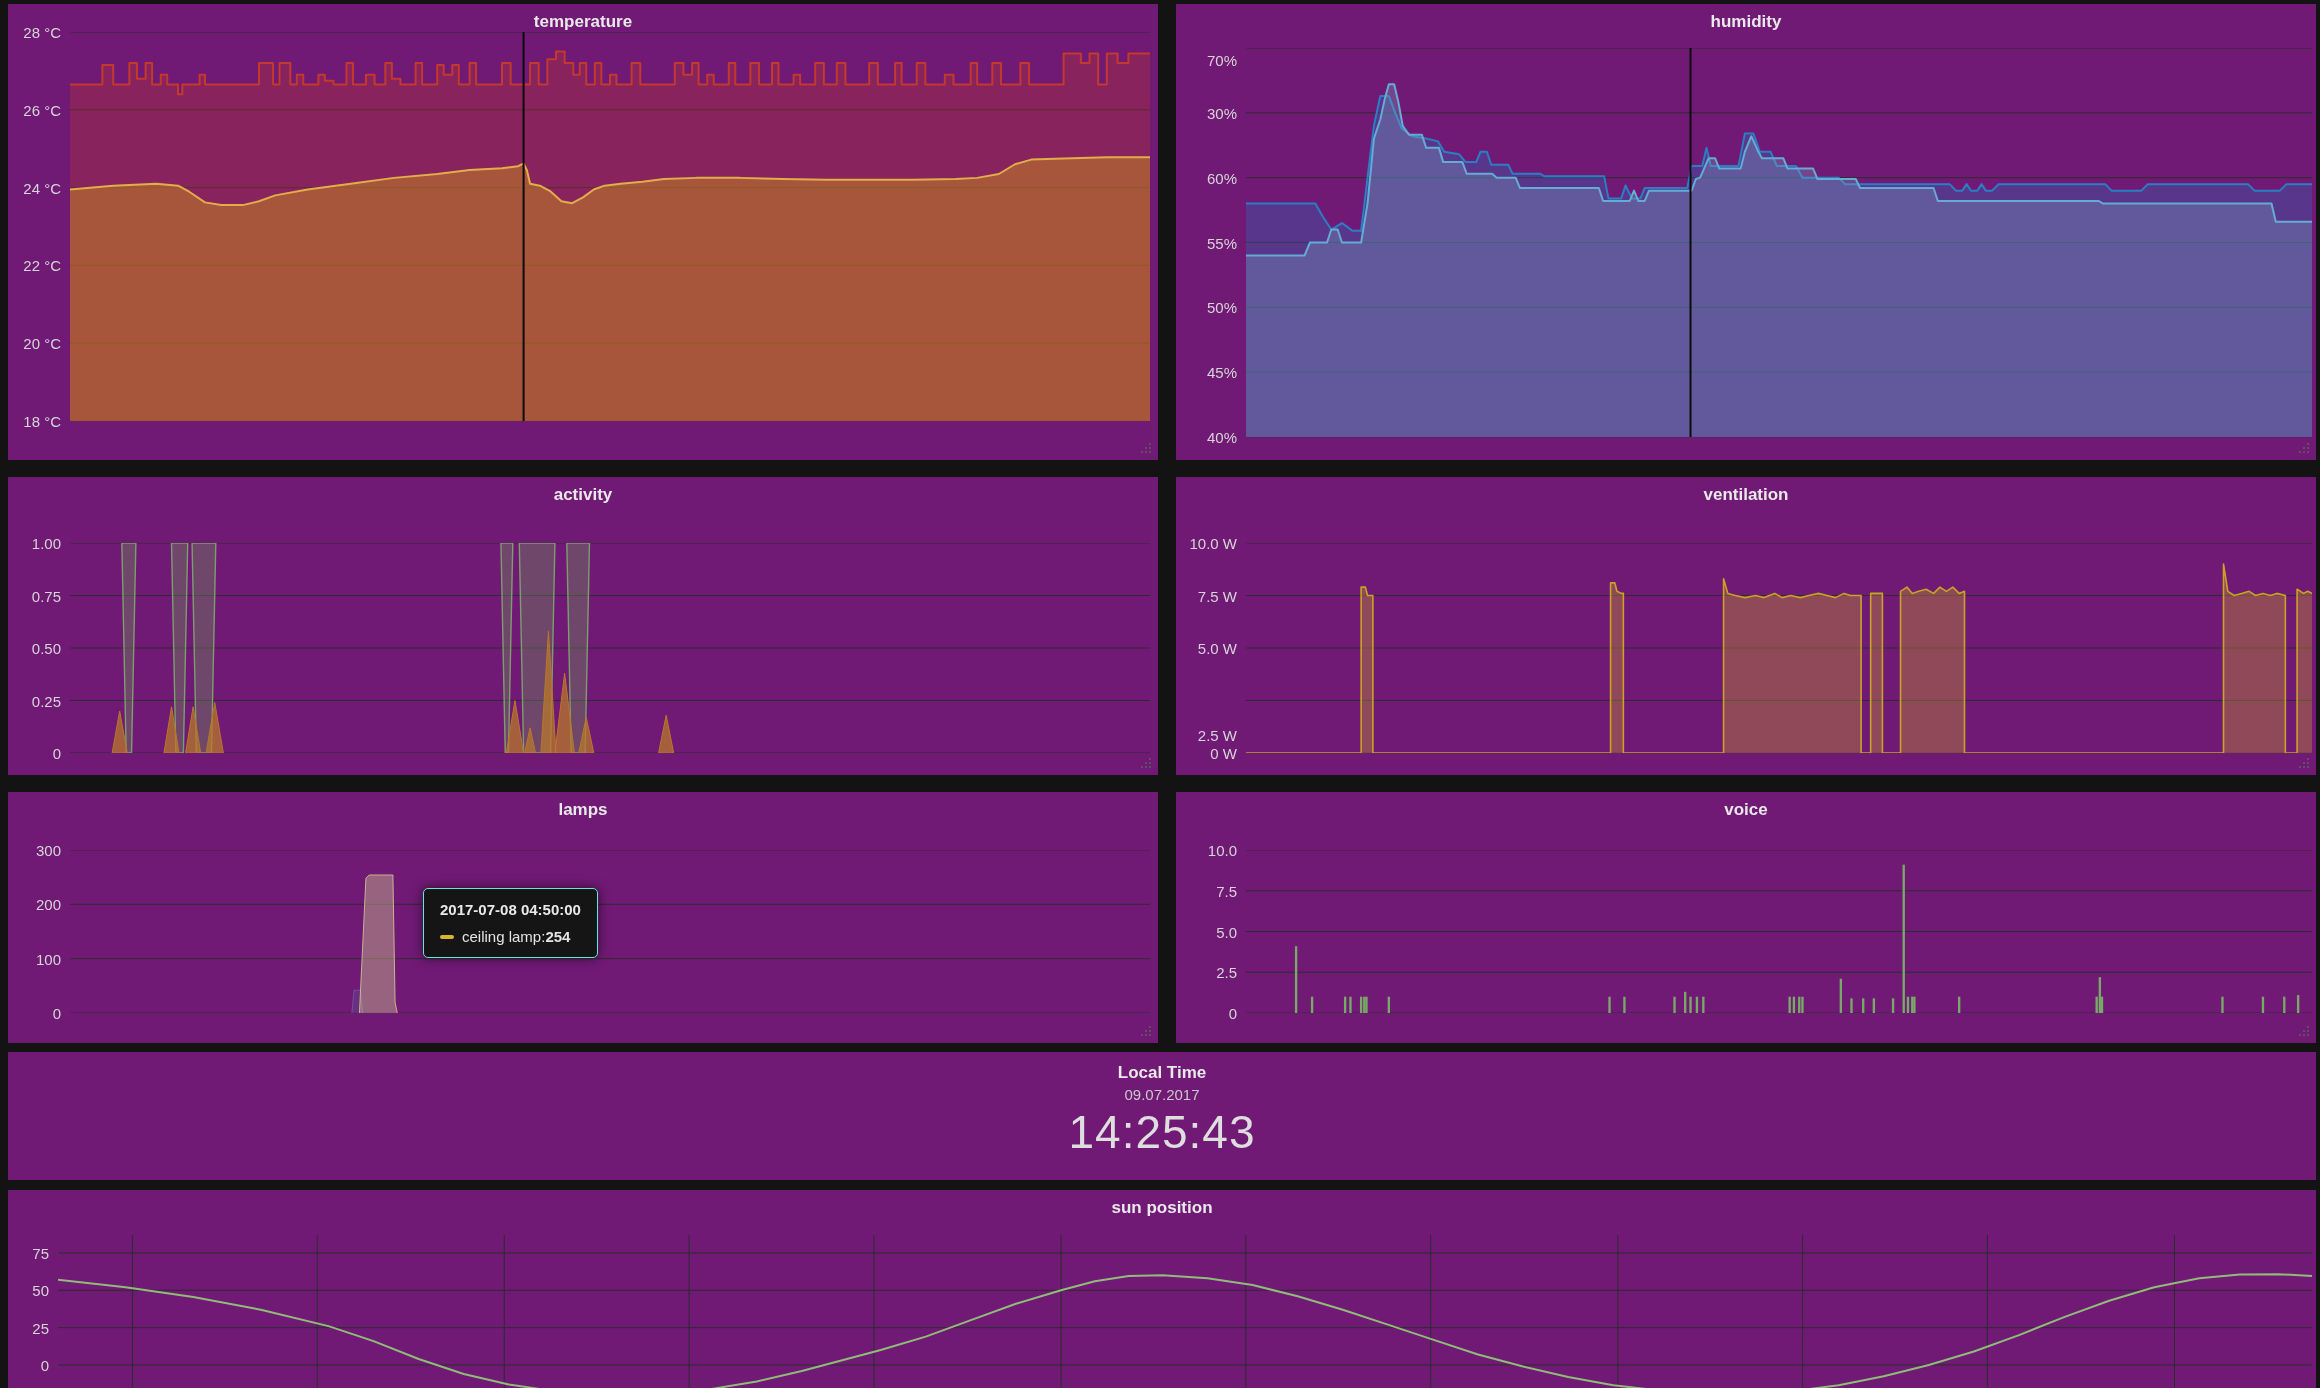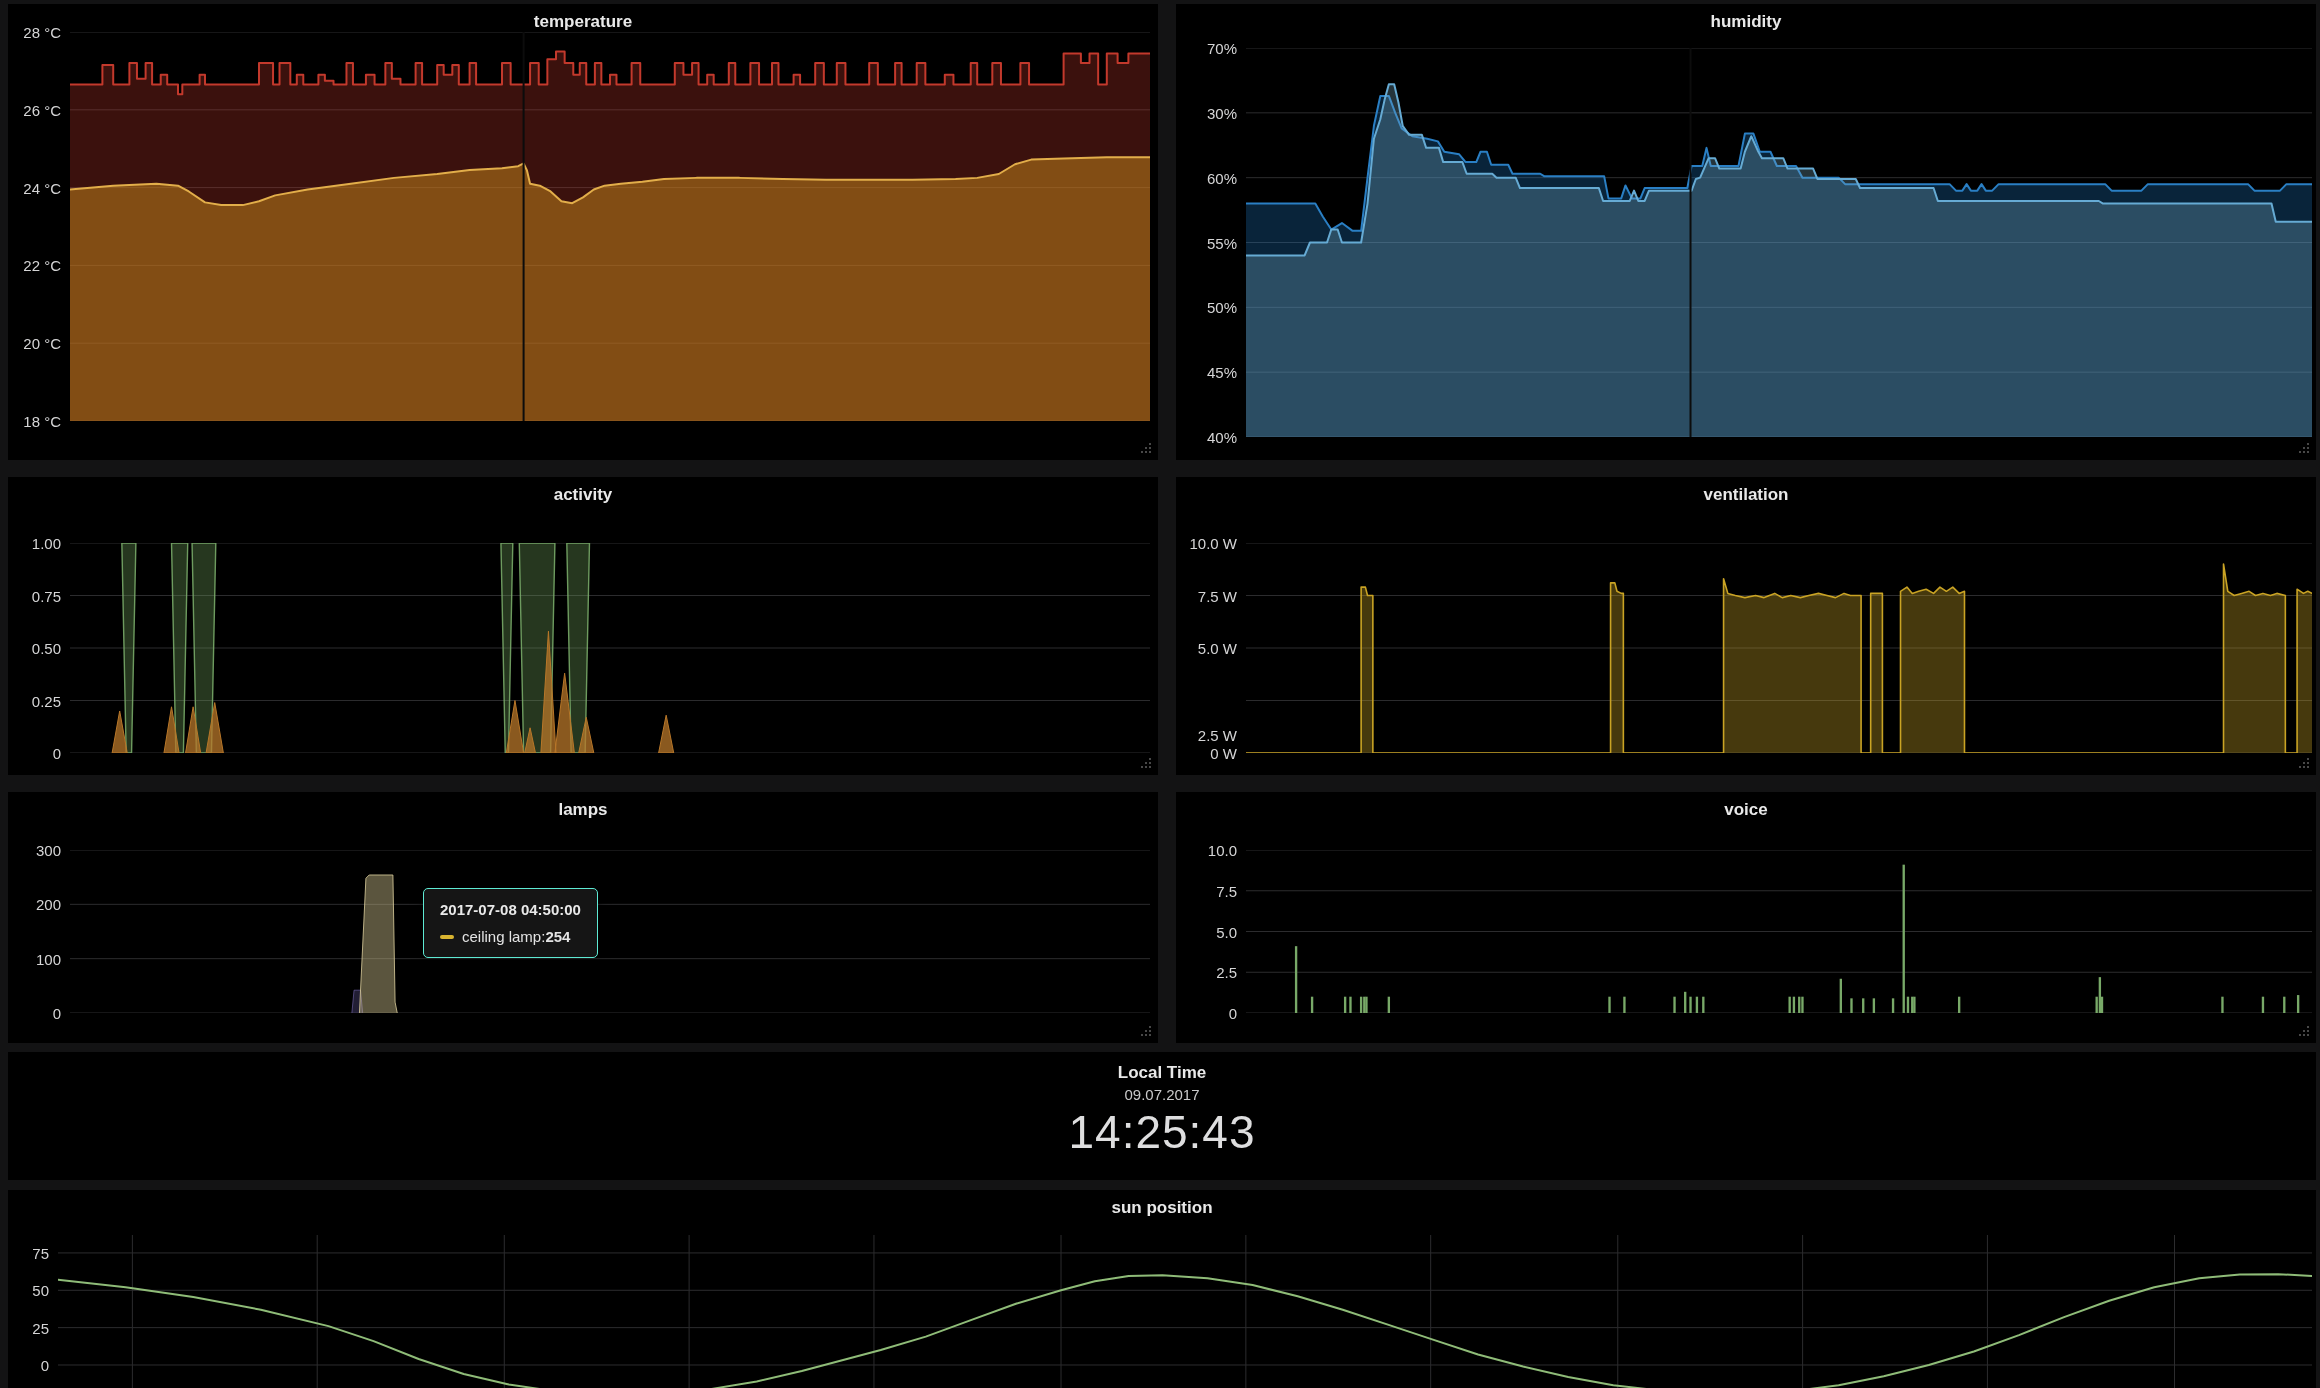--- a/index.html
+++ b/index.html
@@ -1,18 +1,18 @@
 <!DOCTYPE html>
 <html><head>
 <meta charset="utf-8">
 <style>
   html,body{margin:0;padding:0;background:#131314;width:2320px;height:1388px;overflow:hidden;
     font-family:"Liberation Sans","DejaVu Sans",sans-serif;}
   #dash{position:relative;width:2320px;height:1388px;background:#131314;}
-  .panel{position:absolute;background:#000000;}
+  .panel{position:absolute;background:#701a75;}
   .ptitle{position:absolute;top:0;left:0;right:0;height:34px;line-height:36px;text-align:center;
     font-size:17px;font-weight:bold;color:#e9e9e9;cursor:pointer;}
   .plot{position:absolute;left:0;}
   .gutter{position:absolute;top:0;bottom:0;left:0;}
   .tick{position:absolute;right:9px;transform:translateY(-50%);font-size:15px;color:#d5d5d6;white-space:nowrap;}
   .chart-svg{position:absolute;top:0;bottom:0;right:0;height:100%;}
   .handle{position:absolute;right:7px;bottom:7px;width:10px;height:10px;cursor:nwse-resize;}
   .handle i{position:absolute;right:0;bottom:0;width:2px;height:2px;background:#606060;border-radius:50%;
     box-shadow:0 -4px 0 #606060,0 -8px 0 #606060,-4px 0 0 #606060,-8px 0 0 #606060,-4px -4px 0 #606060;}
   
@@ -61,21 +61,21 @@
       </div>
     <span class="handle">
         <i></i>
       </span>
   </div>
 
   <div class="panel" style="left:1176px;top:4px;width:1140px;height:456px">
     <div class="ptitle">humidity</div>
     <div class="plot" style="top:44px;height:389px;width:1140px">
         <div class="gutter" style="width: 70px;">
-          <div class="tick" style="top: 0px; margin-left: 12px;">70%</div>
+          <div class="tick" style="top: 12px; margin-left: 12px;">70%</div>
           <div class="tick" style="top: 64.8333px;">30%</div>
           <div class="tick" style="top: 129.667px;">60%</div>
           <div class="tick" style="top: 194.5px;">55%</div>
           <div class="tick" style="top: 259.333px;">50%</div>
           <div class="tick" style="top: 324.167px;">45%</div>
           <div class="tick" style="top: 389px;">40%</div>
         </div>
         <svg class="chart-svg" viewBox="0 0 1000 1000" preserveAspectRatio="none" style="left: 70px; width: 1066px;">
           <line x1="0" x2="1000" y1="0" y2="0" stroke="#2c2c2e" stroke-width="1" vector-effect="non-scaling-stroke"></line>
           <line x1="0" x2="1000" y1="166.66666666666666" y2="166.66666666666666" stroke="#2c2c2e" stroke-width="1" vector-effect="non-scaling-stroke"></line>

